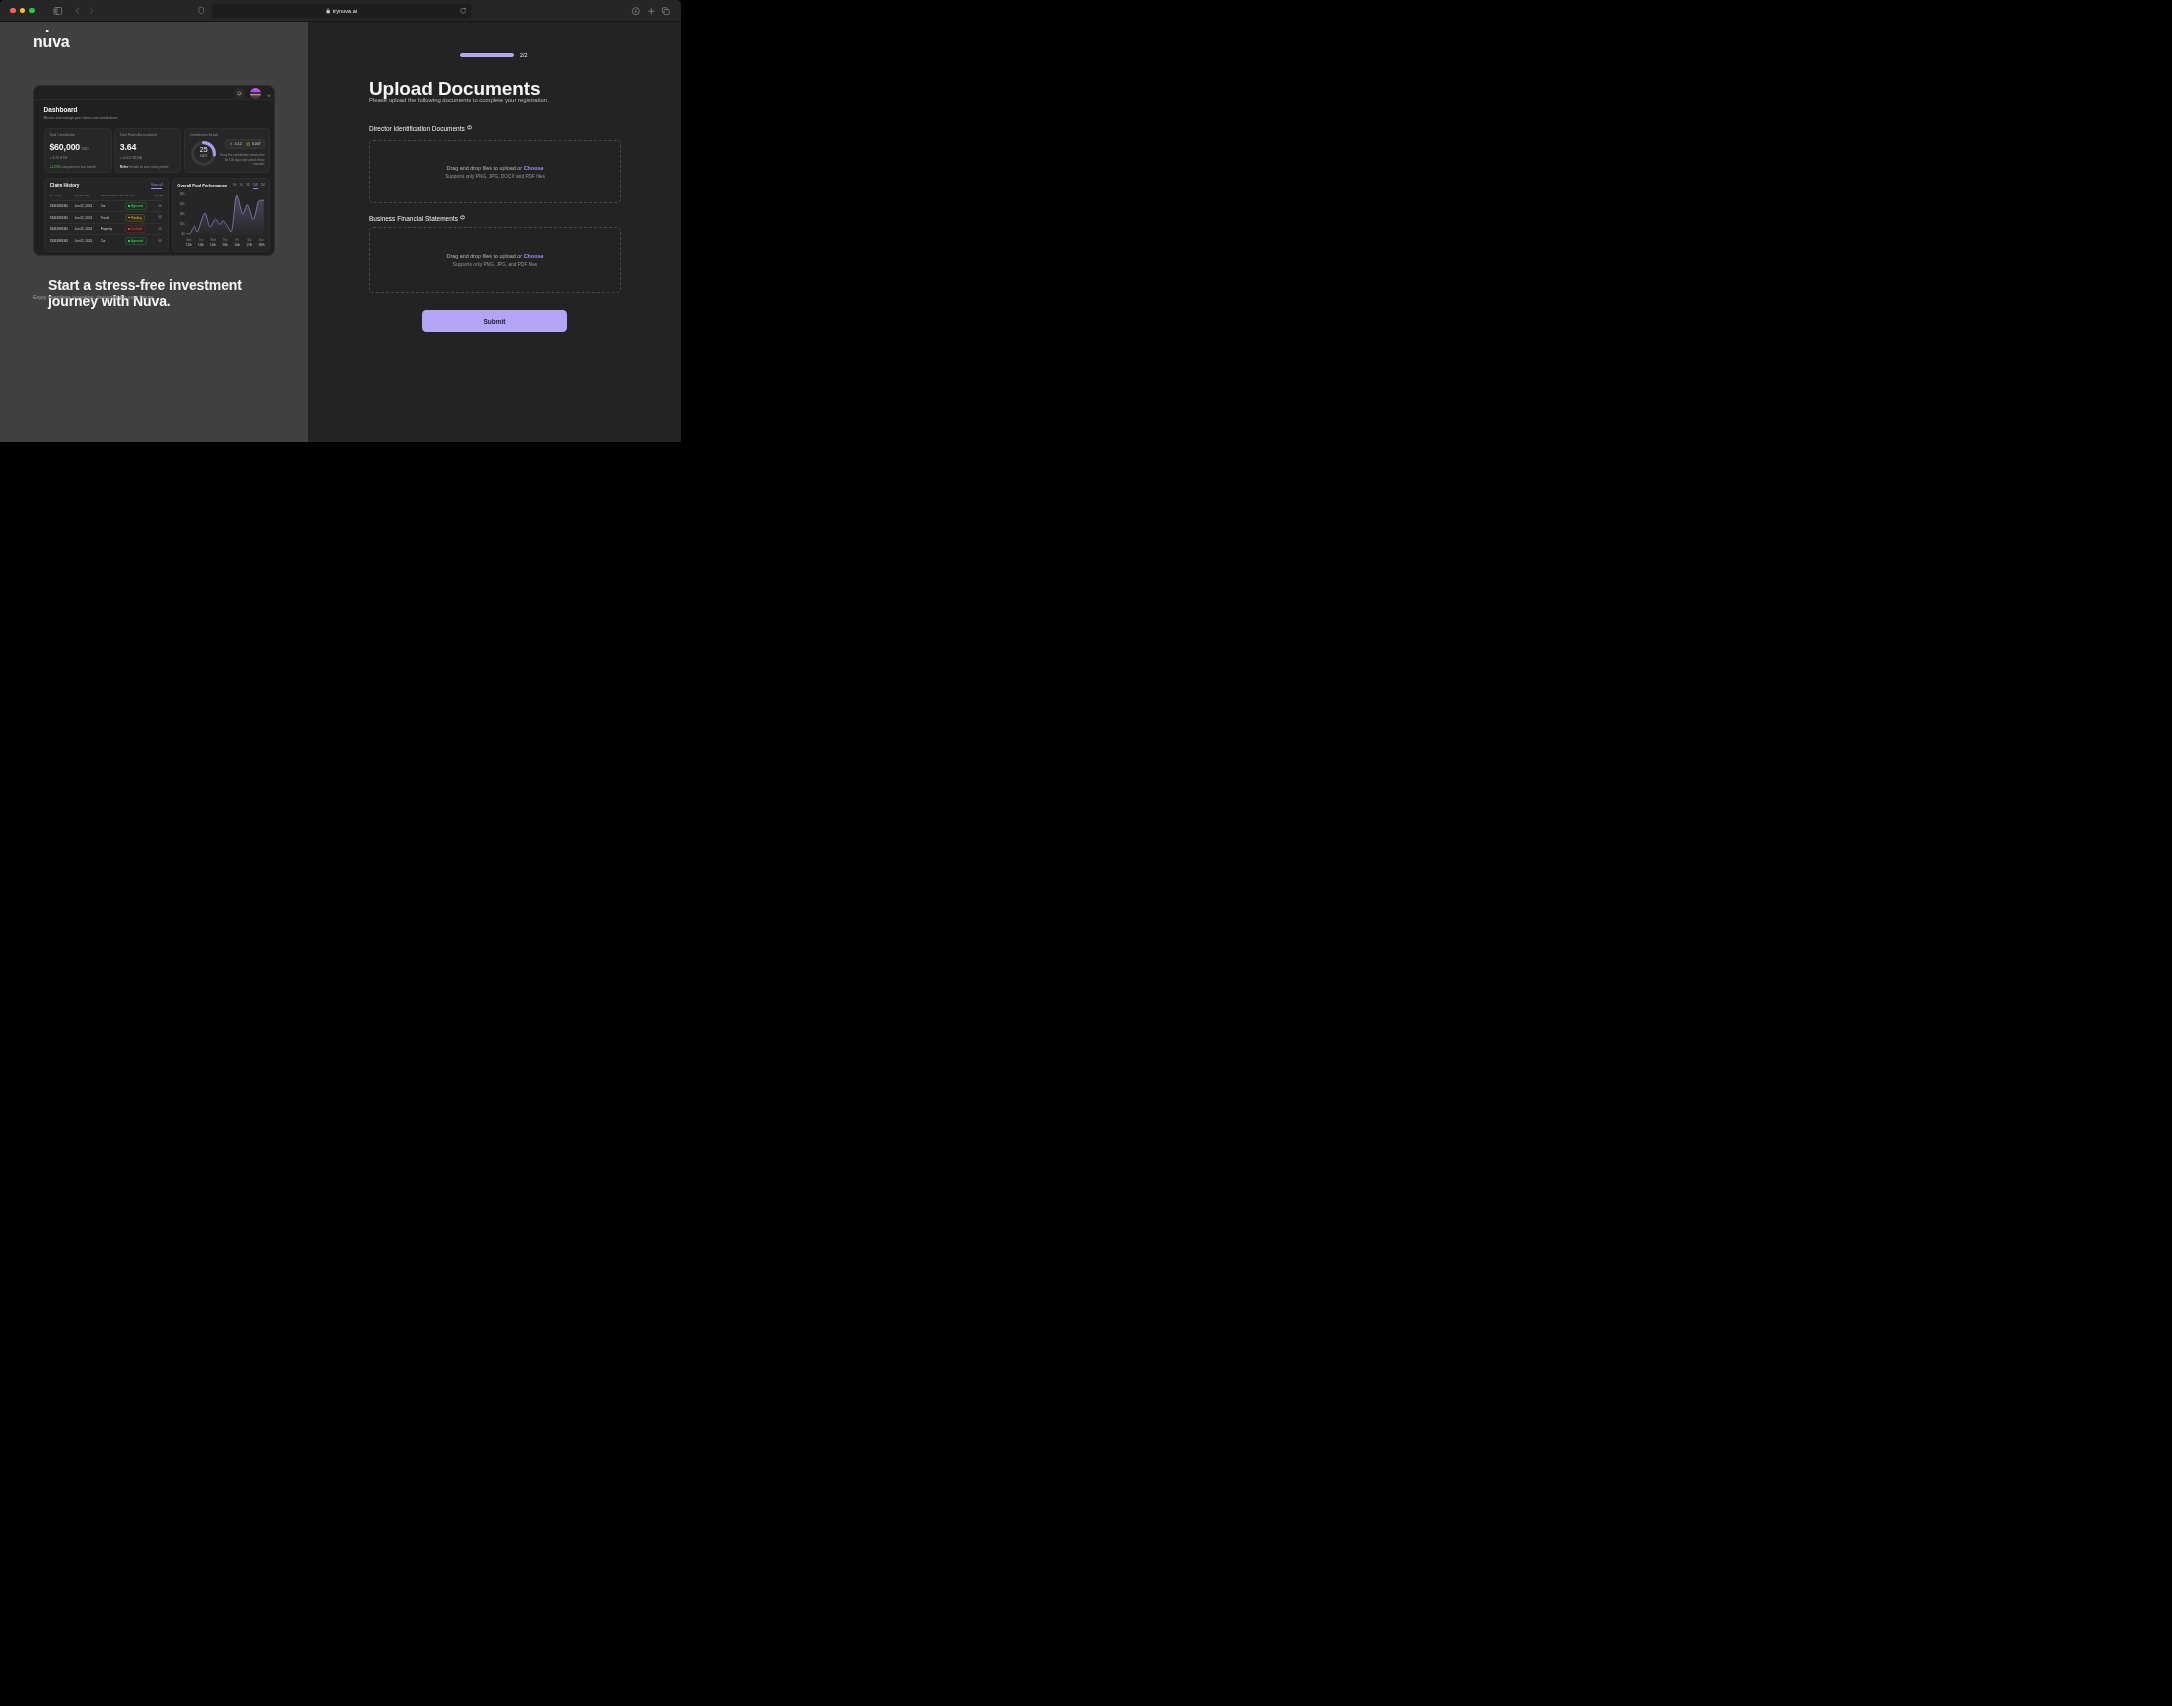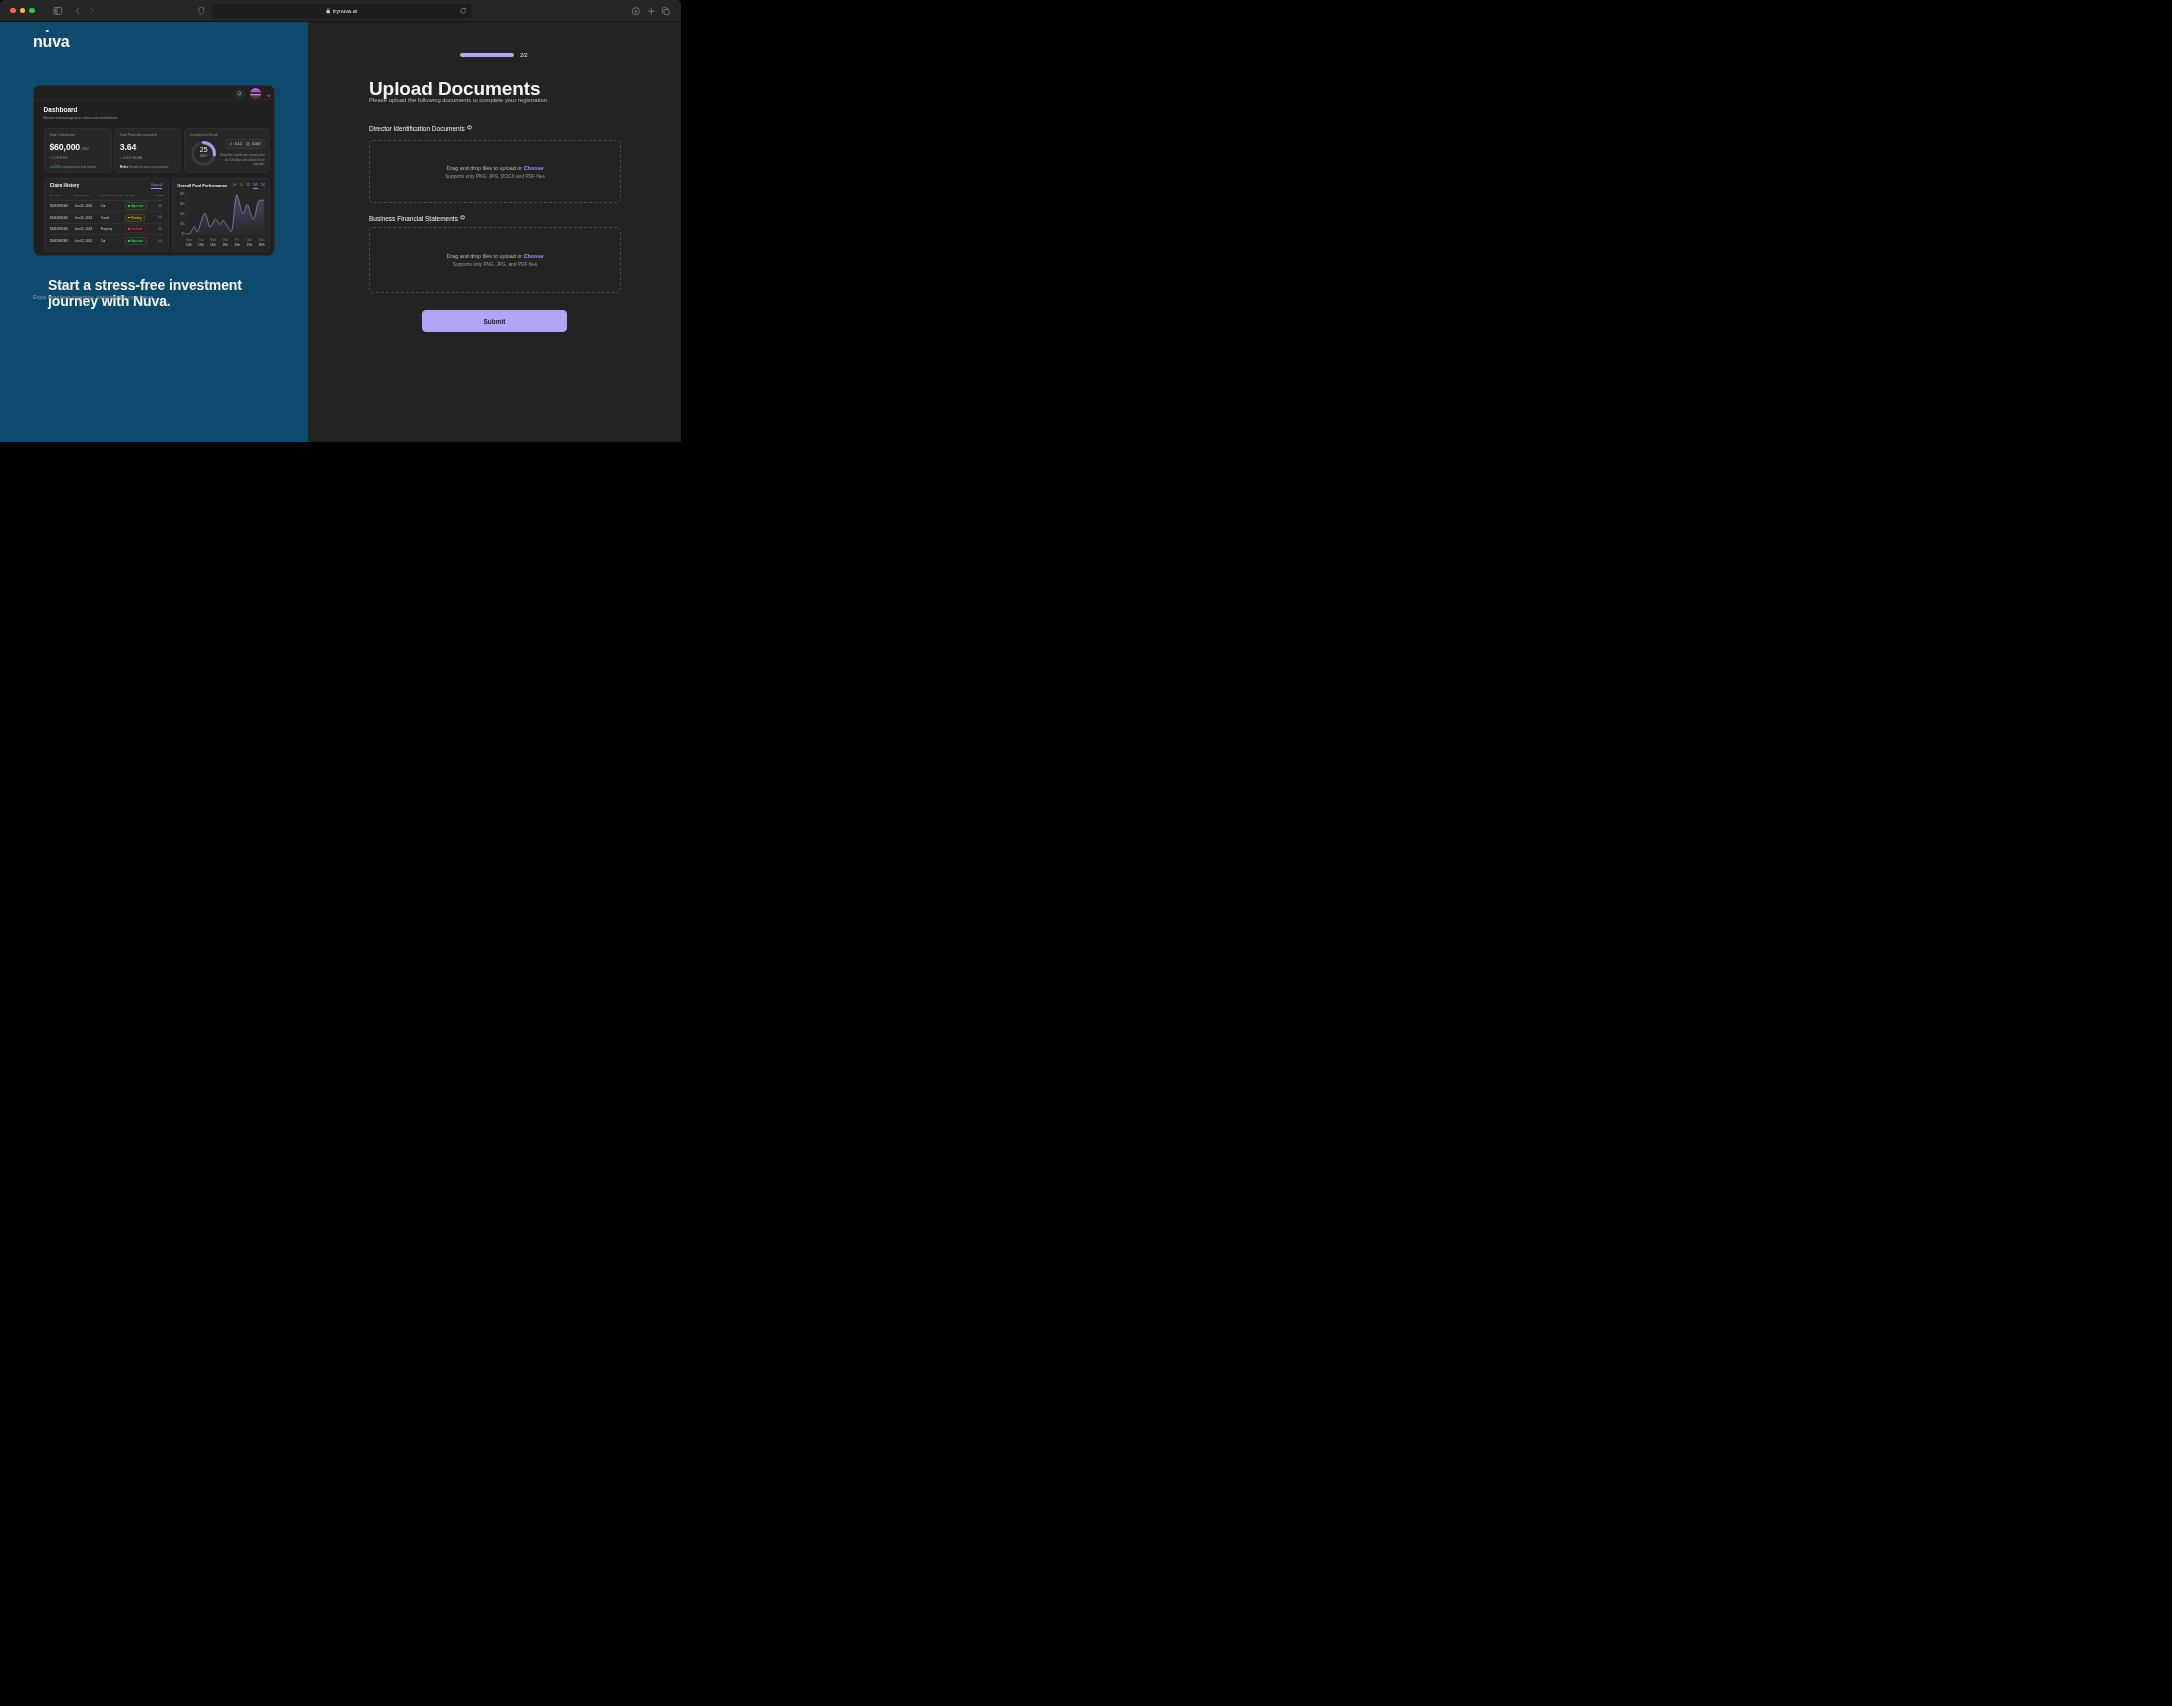--- a/index.html
+++ b/index.html
@@ -9,21 +9,21 @@
   #chrome{position:absolute;left:0;top:0;width:681px;height:22px;background:#262626;border-bottom:0.4px solid #161616;}
   .tl{position:absolute;top:7.8px;width:5.6px;height:5.6px;border-radius:50%;}
   .tl.red{left:10.4px;background:#ff5f57;} .tl.yellow{left:19.6px;background:#febc2e;} .tl.green{left:29px;background:#28c840;}
   .chrome-ic{position:absolute;top:5.6px;color:#9a9a9a;}
   #sidebar-ic{left:53px;} #back-ic{left:75px;color:#7d7d7d;} #fwd-ic{left:89px;color:#5b5b5b;} #shield-ic{left:198px;color:#8c8c8c;}
   #urlbar{position:absolute;left:211px;top:3px;width:261px;height:15.6px;background:#1d1d1d;border-radius:3.9px;box-shadow:inset 0 0 0 0.4px rgba(255,255,255,.07);display:flex;align-items:center;justify-content:center;color:#e9e9e9;font-size:5.6px;}
   #urlbar .lock{margin-right:2.6px;color:#cfcfcf;display:flex;}
   #reload-ic{position:absolute;right:5.2px;top:3.9px;color:#a5a5a5;}
   #dl-ic{left:631px;} #plus-ic{left:647px;} #tabs-ic{left:661px;}
   
-  #left-panel{position:absolute;left:0;top:22px;width:308px;height:421px;background:#0c4a6e;}
+  #left-panel{position:absolute;left:0;top:22px;width:308px;height:421px;background:#404040;}
   #right-panel{position:absolute;left:308px;top:22px;width:374px;height:421px;background:#232323;}
   
   #logo{position:absolute;left:33px;top:11.3px;font-size:16px;font-weight:700;color:#fafafa;letter-spacing:-0.2px;}
   #logo .u{position:relative;display:inline-block;}
   #logo .u .udot{position:absolute;left:50%;top:-3.5px;transform:translateX(-50%);width:2.6px;height:2.6px;border-radius:50%;background:#fafafa;}
   
   #dash-card{position:absolute;left:33px;top:63px;width:242px;height:171px;background:#202020;border:0.4px solid #2f2f2f;border-radius:7px;}
   #card-topbar{position:absolute;left:0;top:0;right:0;height:14.3px;border-bottom:0.4px solid #2a2a2a;}
   #bell-wrap{position:absolute;right:29.5px;top:2.2px;width:10.4px;height:10.4px;border-radius:50%;background:#2a2a2a;display:flex;align-items:center;justify-content:center;color:#dcdcdc;}
   #avatar{position:absolute;right:13px;top:1.7px;width:11px;height:11px;border-radius:50%;background:linear-gradient(180deg,#c95ff2 0%,#a44ede 34%,#35323c 42%,#2c2a33 52%,#c49a88 58%,#5d3b47 72%,#47303c 100%);}

